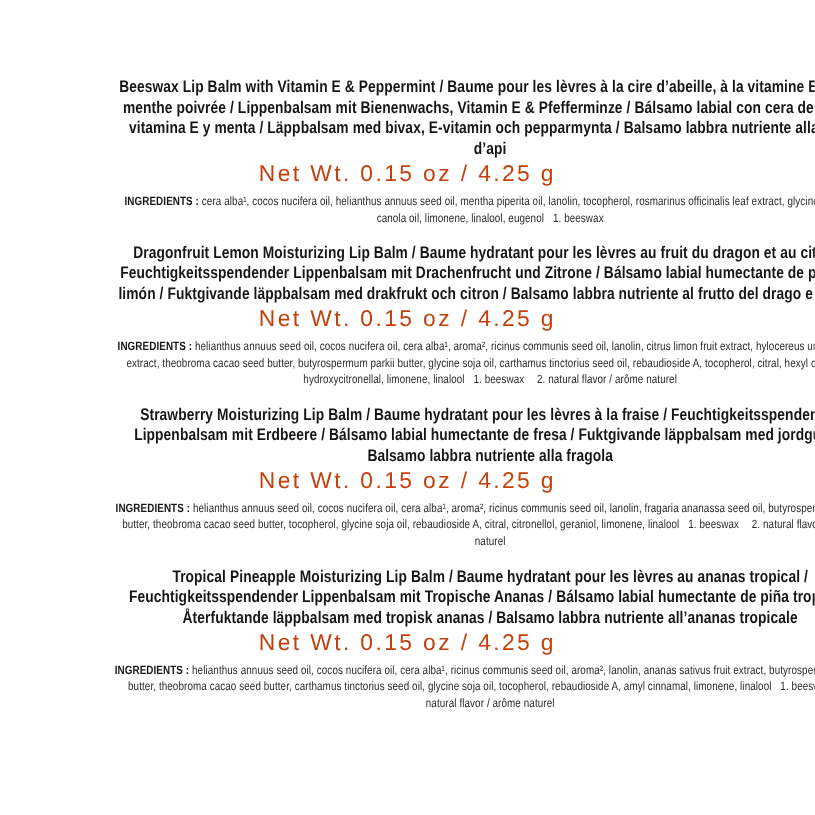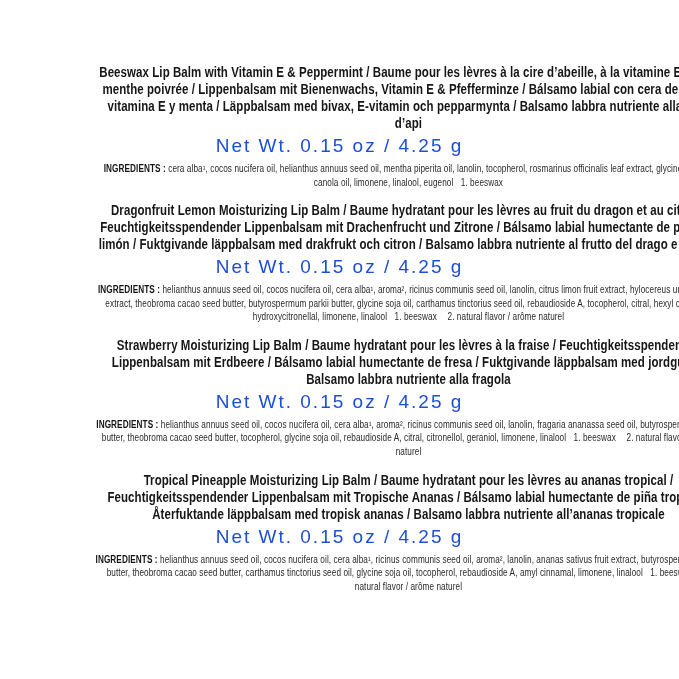--- a/index.html
+++ b/index.html
@@ -37,21 +37,21 @@
     font-weight: bold;
     line-height: 1.22;
     color: #161616;
     margin: 0 0 2px 0;
     letter-spacing: 0.1px;
   }
   .net-wt {
     font-size: 19px;
     font-weight: 400;
     letter-spacing: 2px;
-    color: #1d4ed8;
+    color: #c2410c;
     line-height: 1.3;
     margin: 2px 0 3px 0;
   }
   .ingredients {
     font-size: 10px;
     line-height: 1.36;
     color: #2a2a2a;
     margin: 0;
     letter-spacing: 0.1px;
   }

